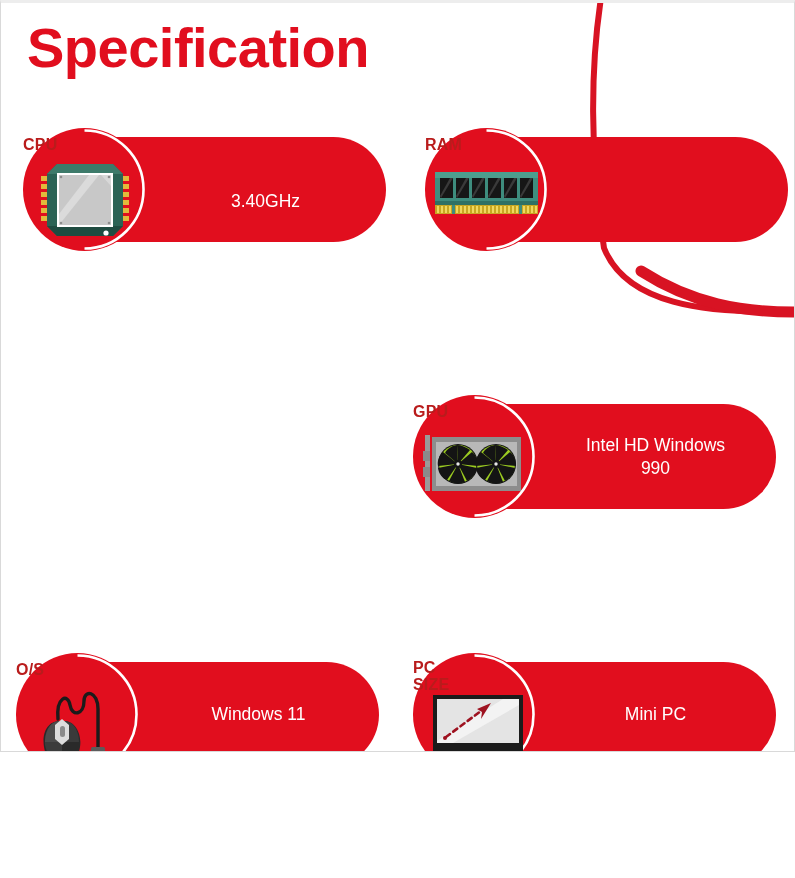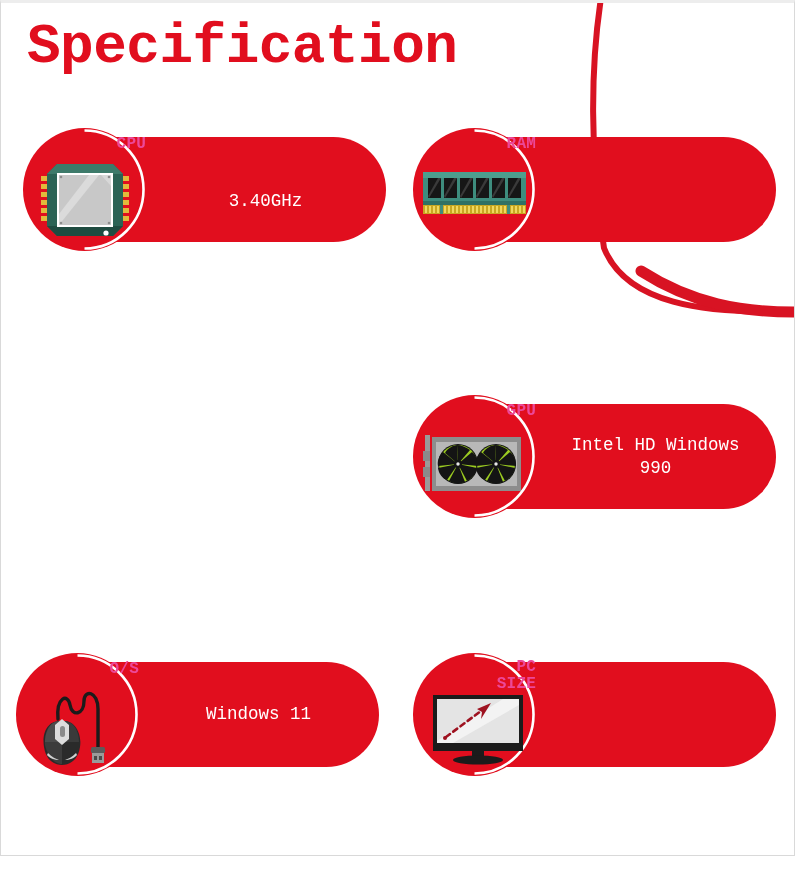--- a/index.html
+++ b/index.html
@@ -9,29 +9,28 @@
   }
   body {
     width: 795px;
     height: 878px;
     font-family: "Liberation Sans", sans-serif;
     overflow: hidden;
   }
   #page {
     position: relative;
     width: 795px;
-    height: 856px;
+    height: 752px;
     background: #ffffff;
     box-sizing: border-box;
     border-left: 1px solid #d9d9d9;
     border-right: 1px solid #d9d9d9;
     border-bottom: 1px solid #d9d9d9;
     border-top: 3px solid #ededed;
     overflow: hidden;
-    font-family: Liberation Mono, monospace;
   }
 
   
   #page-title {
     position: absolute;
     left: 26px;
     top: 14px;
     font-size: 56px;
     font-weight: 700;
     color: #e10e1e;
@@ -85,22 +84,22 @@
     top: 0px;
     width: 123px;
     height: 123px;
     pointer-events: none;
   }
   .card-label {
     position: absolute;
     top: 8px;
     left: 0;
     width: 123px;
-    text-align: right;
-    color: #ec4899;
+    text-align: left;
+    color: #b91c1c;
     font-size: 16px;
     font-weight: 600;
     line-height: 17px;
     letter-spacing: 0.2px;
     z-index: 5;
   }
   .card-label.two-line { top: 6px; }
   .card-value {
     position: absolute;
     left: 130px;
@@ -116,21 +115,21 @@
     line-height: 23px;
     font-weight: 400;
   }
   .card-icon {
     position: absolute;
     z-index: 4;
   }
 
   
   #card-cpu   { left: 22px;  top: 125px; }
-  #card-ram   { left: 412px; top: 125px; }
+  #card-ram   { left: 424px; top: 125px; }
   #card-ssd   { left: 22px;  top: 392px; }
   #card-gpu   { left: 412px; top: 392px; }
   #card-os    { left: 15px;  top: 650px; }
   #card-size  { left: 412px; top: 650px; }
 
   
   #icon-cpu  { left: 16px;  top: 28px; }
   #icon-ram  { left: 9px;   top: 42px; }
   #icon-ssd  { left: 27px;  top: 32px; }
   #icon-gpu  { left: 10px;  top: 38px; }
@@ -362,16 +361,19 @@
         <path d="M 62 24 L 48 30 L 53 33 L 52 40 Z" fill="#9e1220"></path>
         <circle cx="16" cy="59" r="2" fill="#9e1220"></circle>
 
         <rect x="43" y="72" width="12" height="7" fill="#1b1b1b"></rect>
         <ellipse cx="49" cy="81" rx="25" ry="4.5" fill="#1b1b1b"></ellipse>
       </svg>
 
       <div class="card-label two-line">
         <span>PC</span><br><span>SIZE</span>
       </div>
+      <div class="card-value">
+        <span>Mini PC</span>
+      </div>
     </div>
 
   </div>
 </div>
 
 </body></html>

